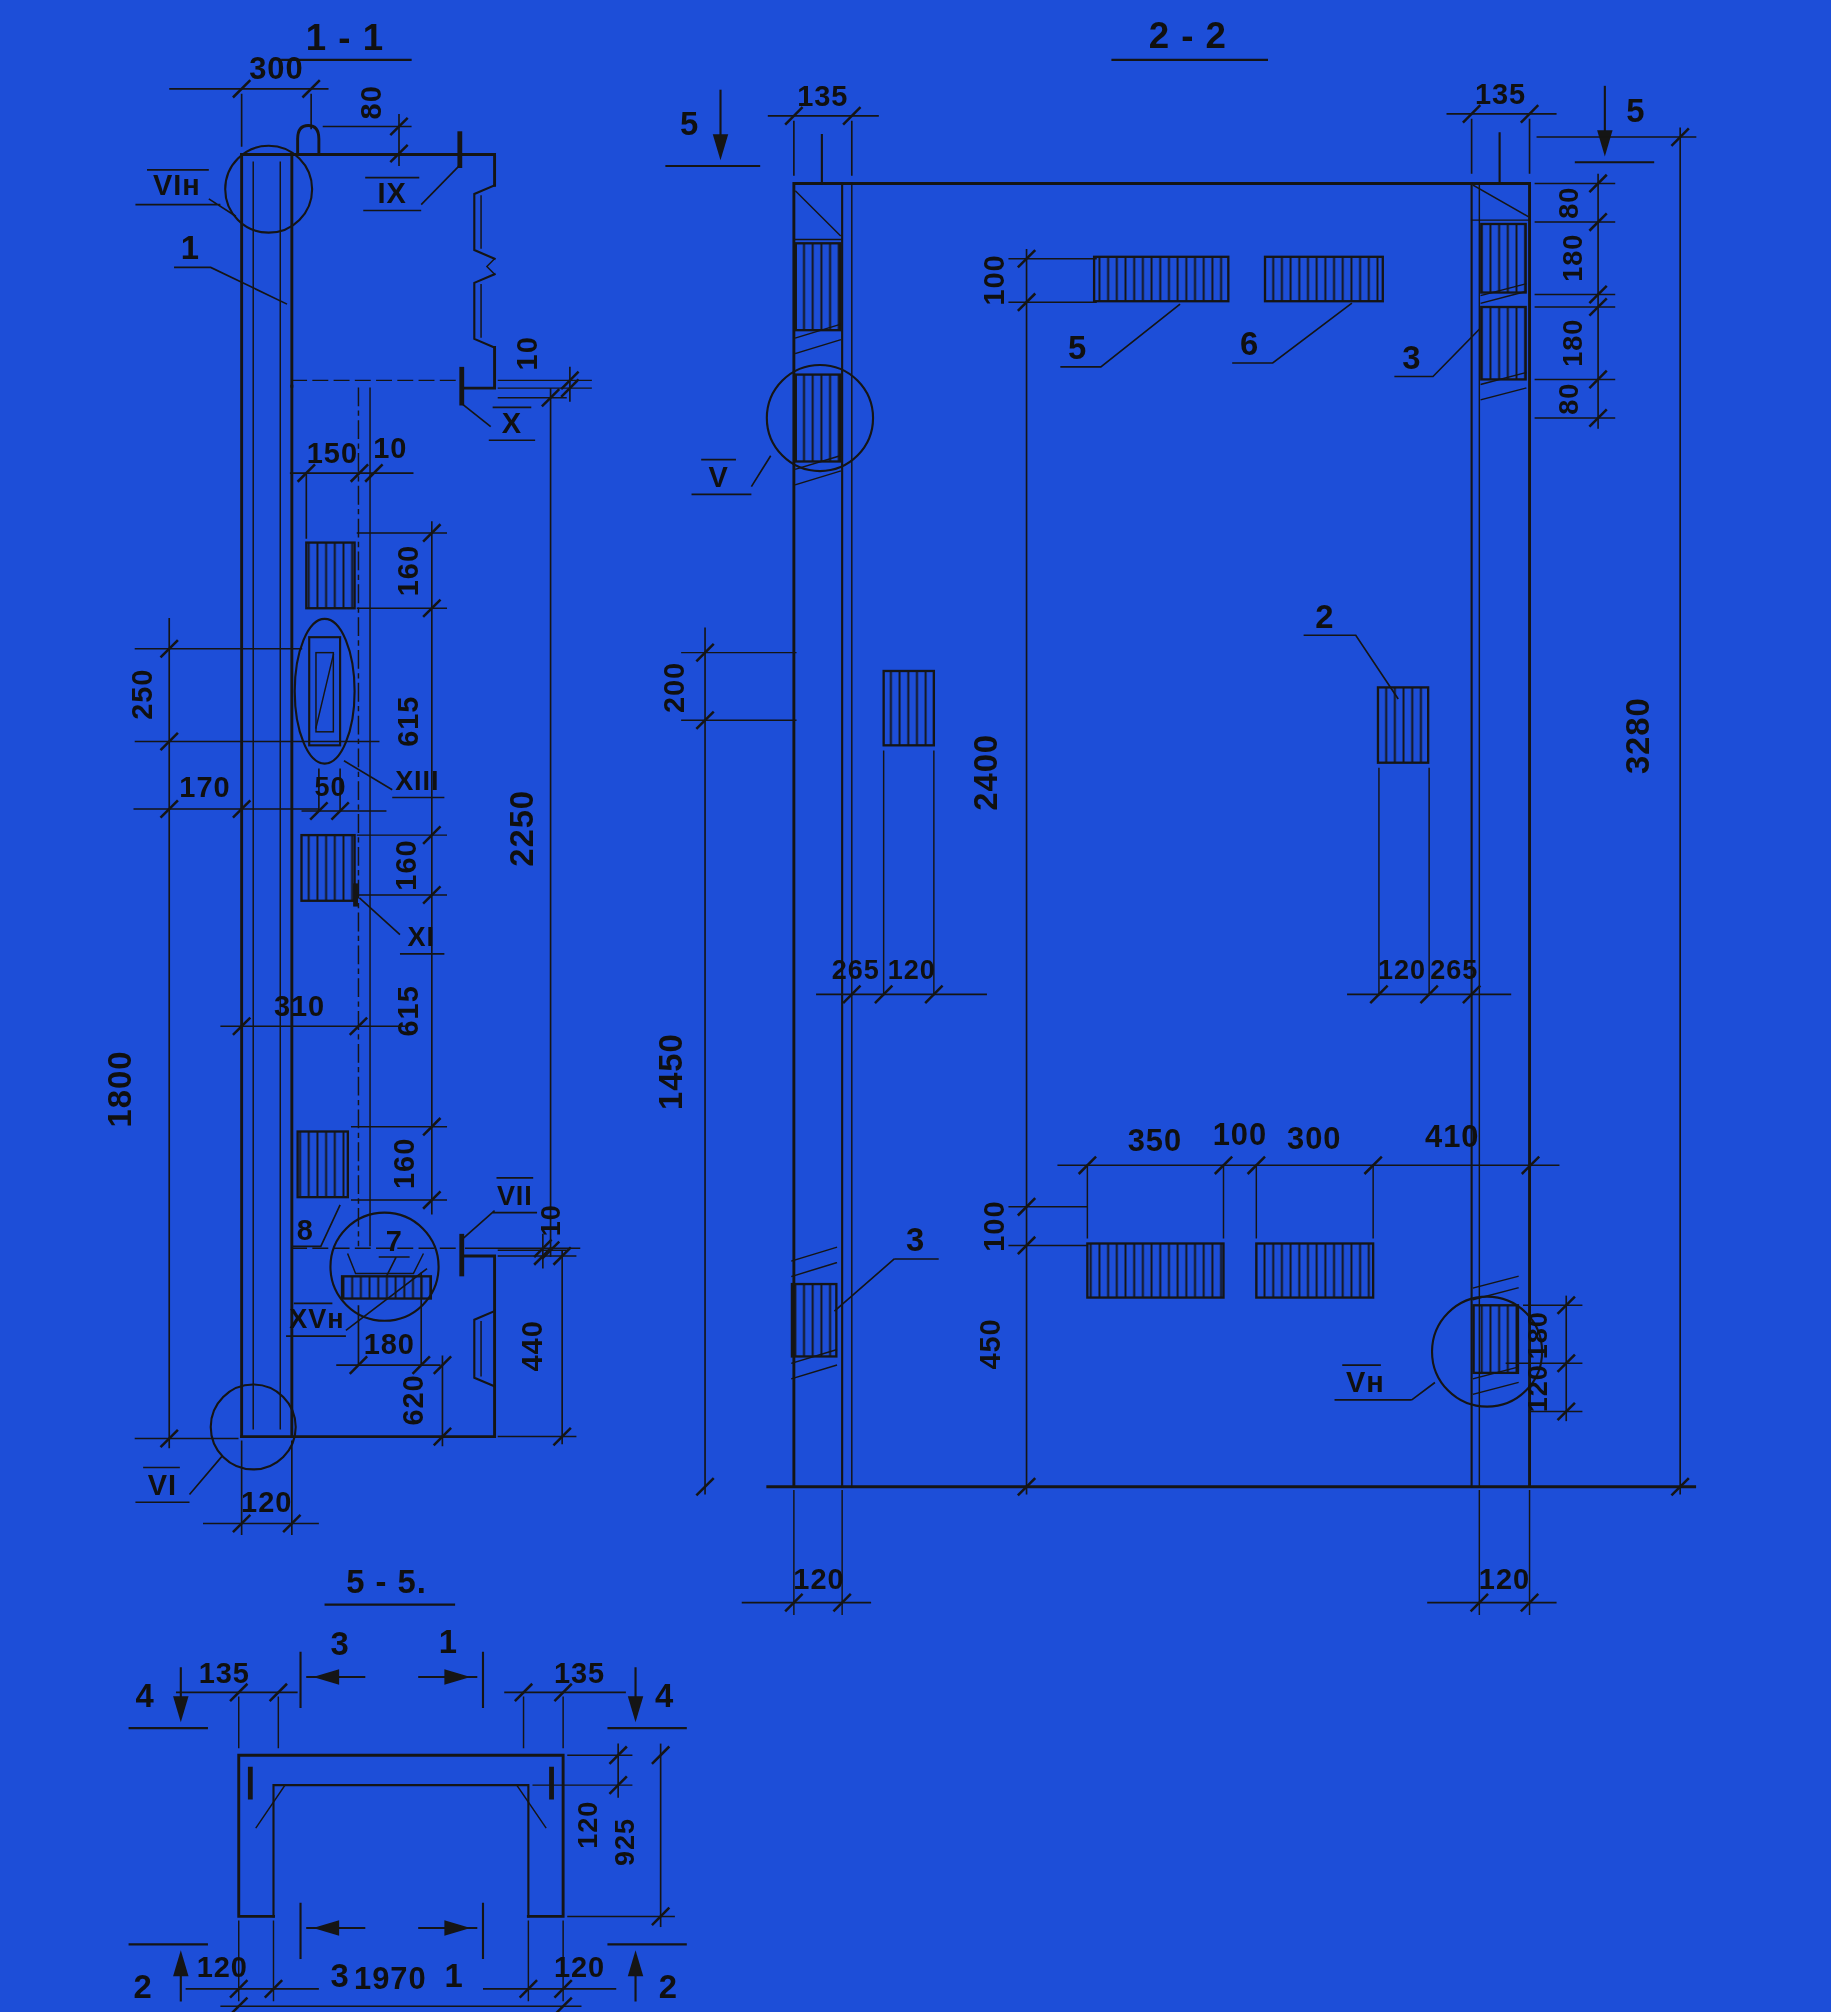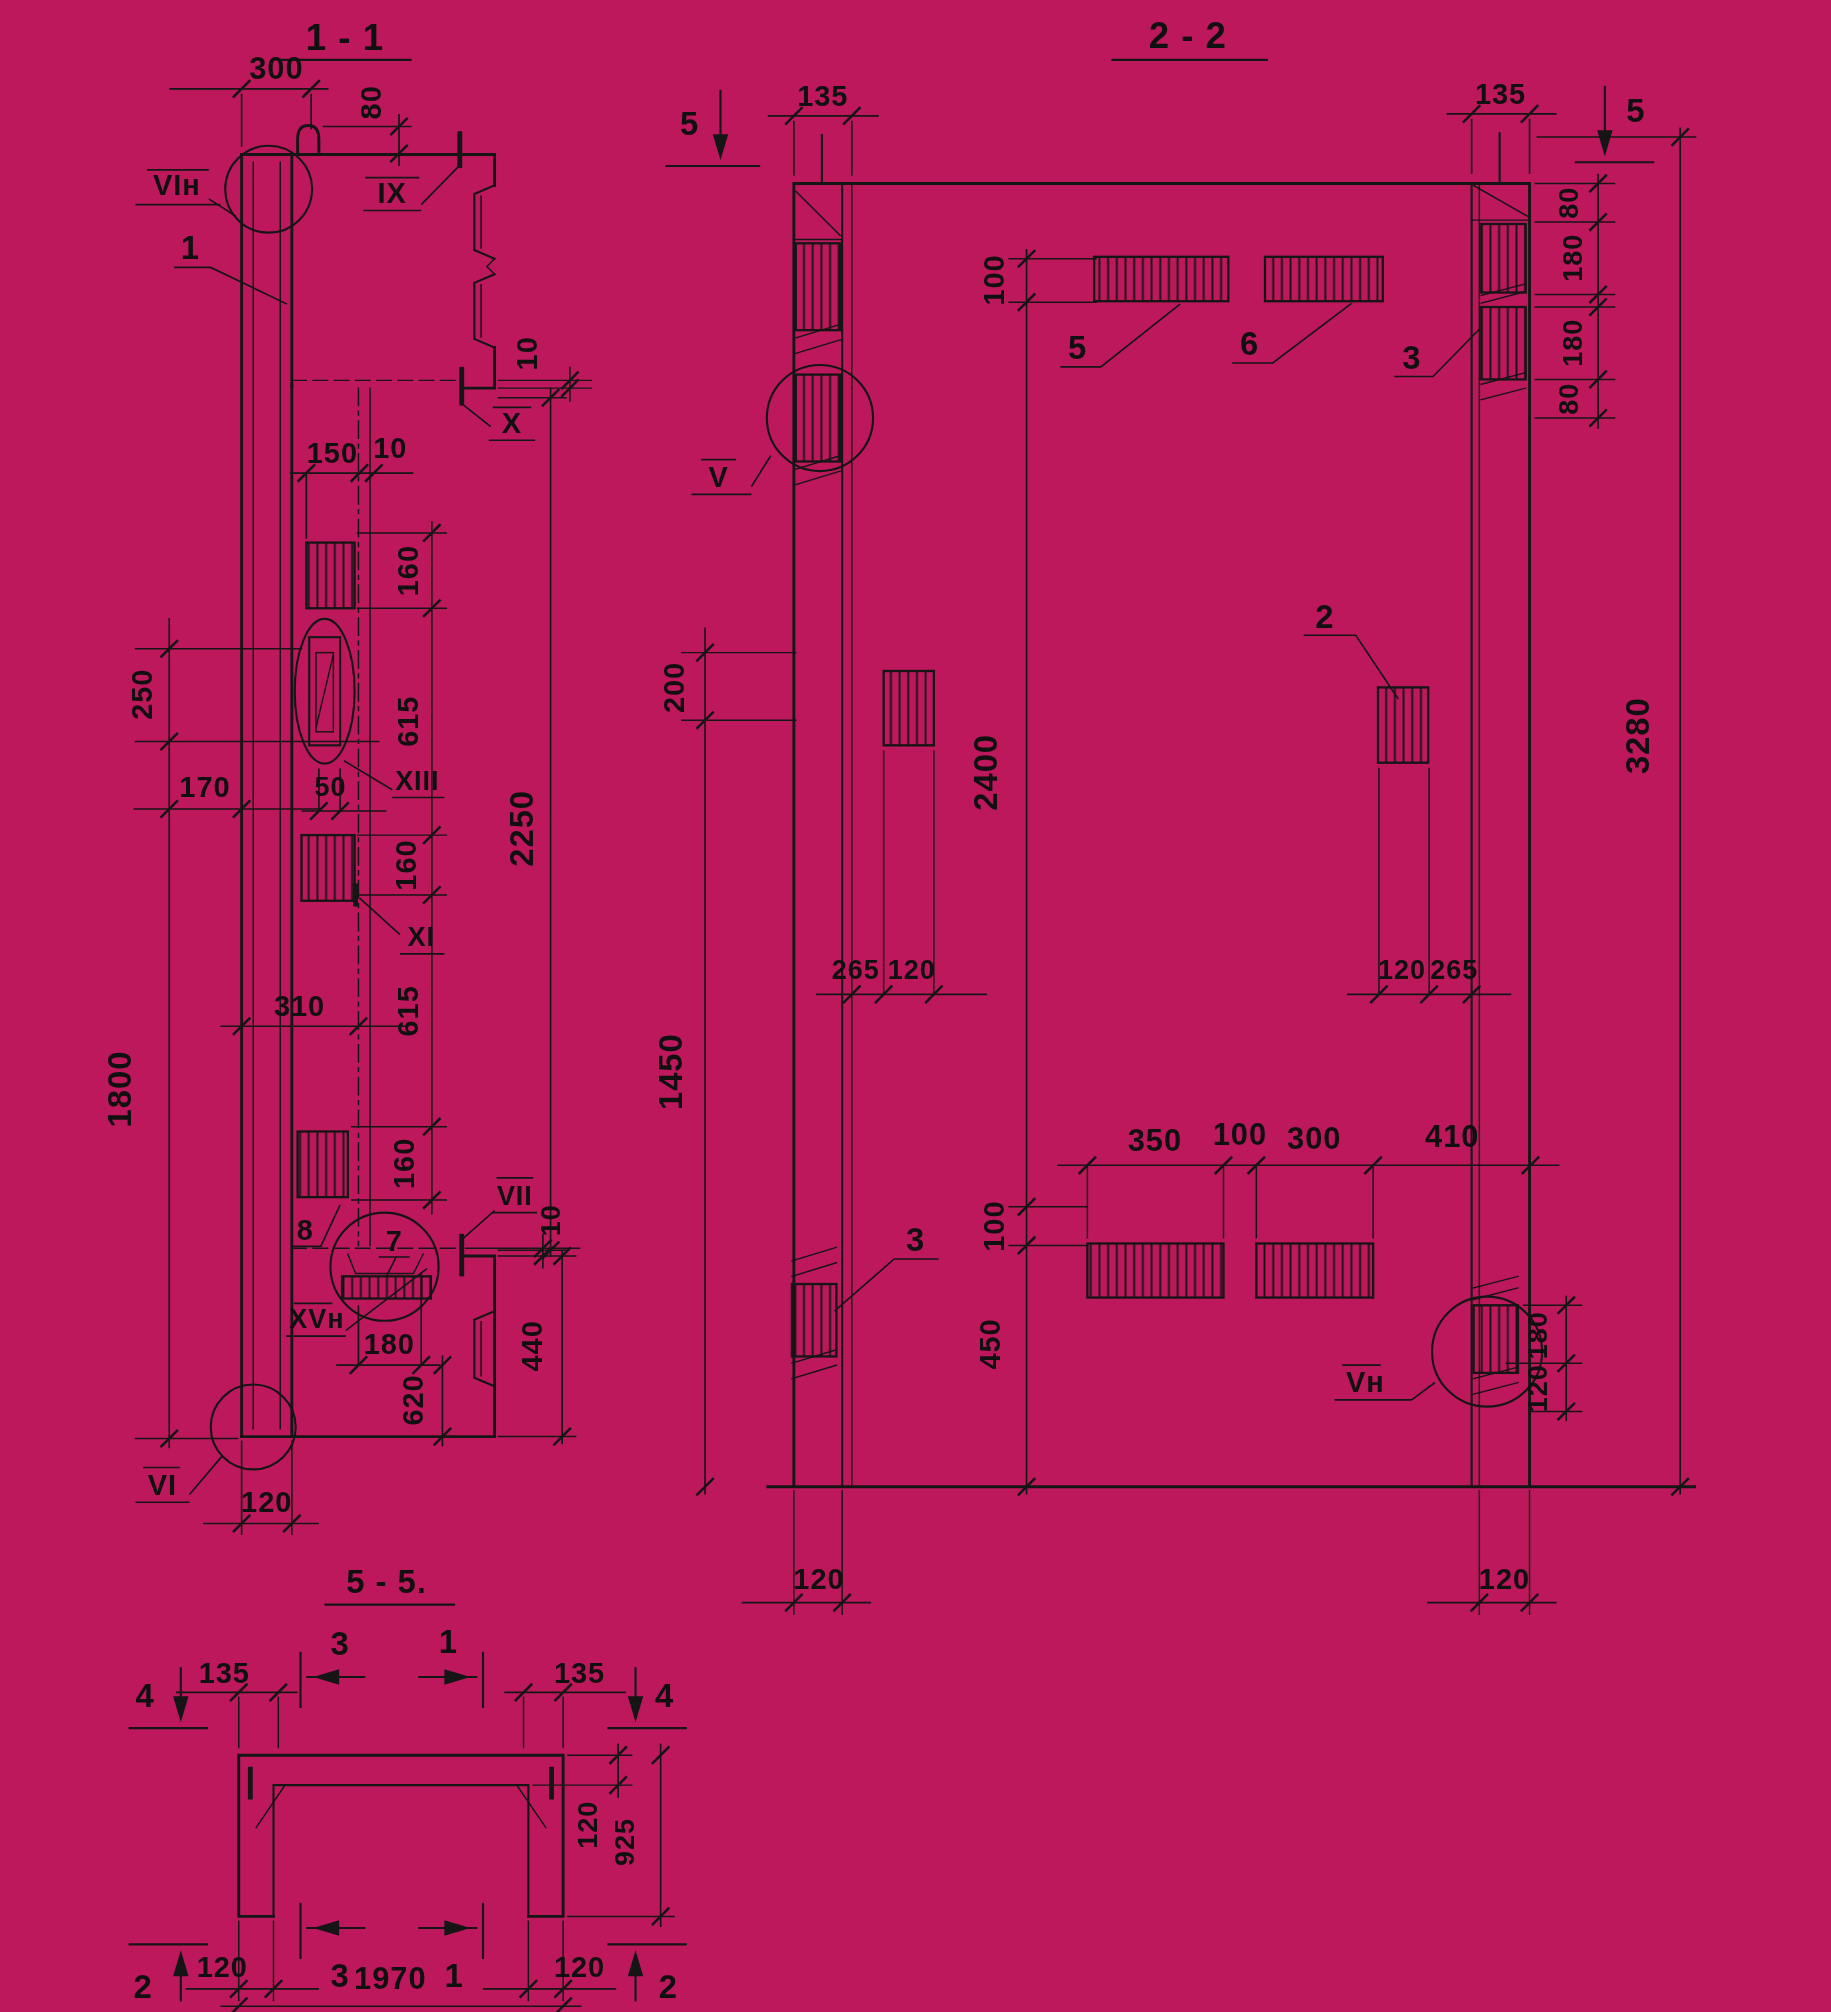--- a/index.html
+++ b/index.html
@@ -1,16 +1,16 @@
 <!DOCTYPE html>
 <html><head>
 <meta charset="utf-8">
 <style>
   html,body{margin:0;padding:0;background:#e8e8e6;}
-  #sheet{width:1832px;height:2012px;background:#be185d;position:relative;margin:0 auto;
+  #sheet{width:1832px;height:2012px;background:#1d4ed8;position:relative;margin:0 auto;
          font-family:"Liberation Sans", sans-serif;}
   svg{display:block}
   text{fill:#101010;font-family:"Liberation Sans", sans-serif;font-weight:700;letter-spacing:1px;}
   .t38{font-size:38px}.t34{font-size:34px}.t32{font-size:32px}.t30{font-size:30px}.t28{font-size:28px}
   .ol{stroke:#151515;stroke-width:3;fill:none;stroke-linecap:square}
   .md{stroke:#151515;stroke-width:2.2;fill:none;stroke-linecap:square}
   .tn{stroke:#151515;stroke-width:1.5;fill:none;stroke-linecap:square}
   .dim{stroke:#151515;stroke-width:1.7;fill:none}
   .bar{stroke:#151515;stroke-width:5;fill:none}
   .dsh{stroke-dasharray:15 7}

